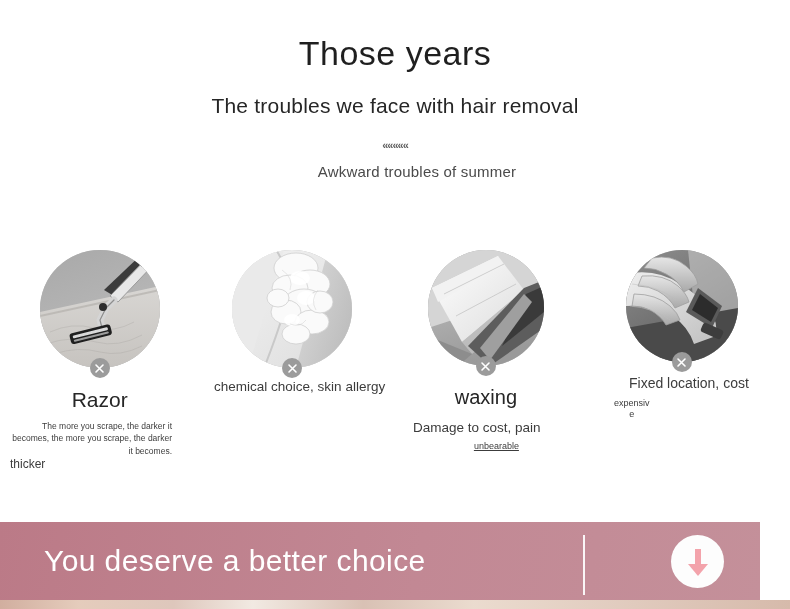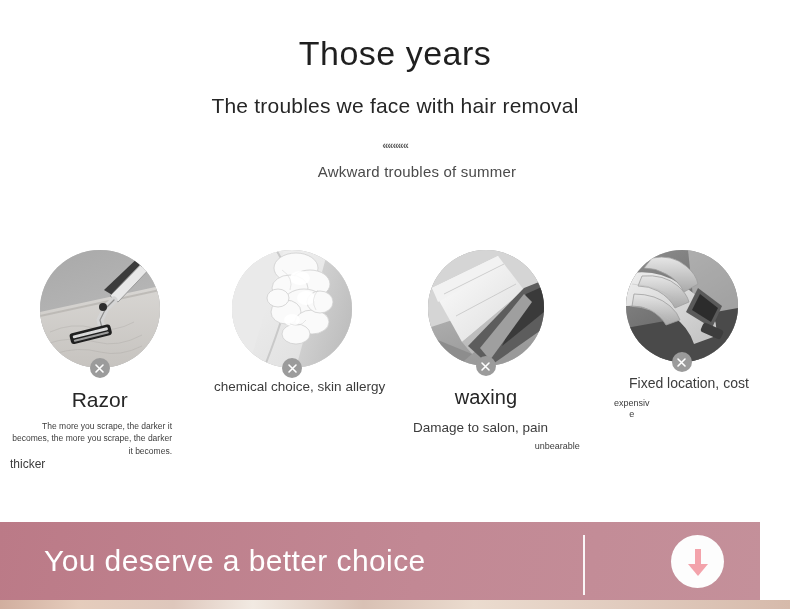--- a/index.html
+++ b/index.html
@@ -135,21 +135,21 @@
 
   #card-3 { width: 185px; }
   #card-3 .photo-wrap { width: 116px; margin-left: 28px; }
   #card-3 .photo { width: 116px; height: 116px; }
   #card-3 .card-title { font-size: 20px; margin-top: 20px; margin-left: -8px; }
   #card-3 .card-desc {
     font-size: 13.5px; line-height: 1.5; text-align: left;
     margin: 9px 0 0 13px;
   }
   #card-3 .card-desc-extra {
-    font-size: 9px; text-align: right; margin: 3px 0 0 13px;
+    font-size: 9px; text-align: center; margin: 3px 0 0 13px; text-decoration: underline;
   }
 
   #card-4 { width: 208px; }
   #card-4 .photo-wrap { width: 112px; margin-left: 38px; }
   #card-4 .photo { width: 112px; height: 112px; }
   #card-4 .card-title { font-size: 16px; margin-top: 23px; }
   #card-4 .card-desc {
     font-size: 14px; line-height: 1.4; text-align: center;
     margin: 12px auto 4px; width: 190px;
   }
@@ -354,21 +354,21 @@
           </g>
         </svg>
       </div>
       <div class="x-badge">
         <svg width="11" height="11" viewBox="0 0 11 11">
           <path d="M2 2 L9 9 M9 2 L2 9" stroke="#ffffff" stroke-width="1.6" stroke-linecap="round"></path>
         </svg>
       </div>
     </div>
     <div class="card-title">waxing</div>
-    <div class="card-desc">Damage to salon, pain</div>
+    <div class="card-desc">Damage to cost, pain</div>
     <div class="card-desc-extra">unbearable</div>
   </div>
 
   <div class="card" id="card-4">
     <div class="photo-wrap">
       <div class="photo">
         <svg width="112" height="112" viewBox="0 0 112 112">
           <defs>
             <linearGradient id="g4a" x1="0" y1="0" x2="0.6" y2="1">
               <stop offset="0" stop-color="#8f8f8f"></stop>

